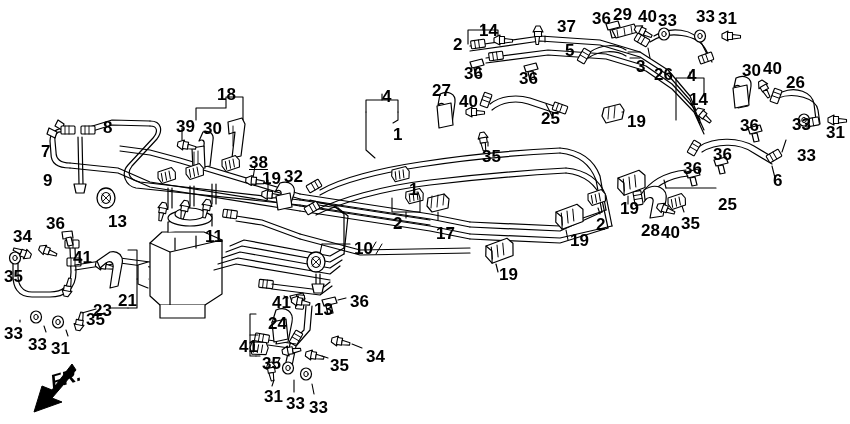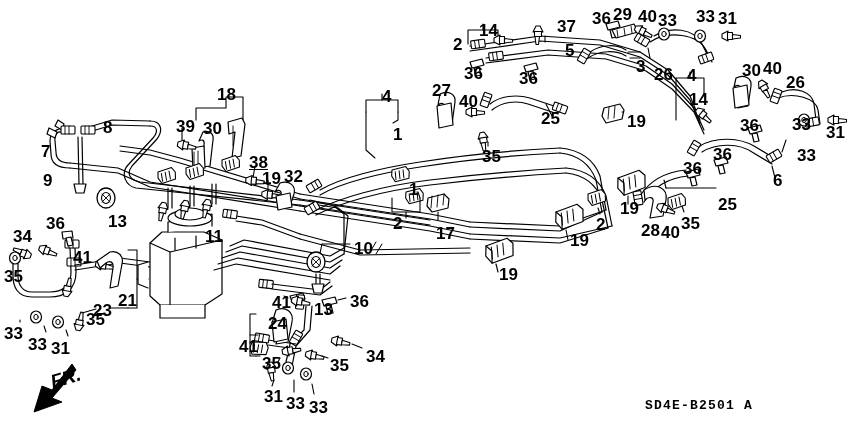--- a/index.html
+++ b/index.html
@@ -621,15 +621,14 @@
       <div class="lbl" style="left: 51px; top: 340px;">31</div>
       <div class="lbl" style="left: 239px; top: 338px;">41</div>
       <div class="lbl" style="left: 262px; top: 355px;">35</div>
       <div class="lbl" style="left: 330px; top: 357px;">35</div>
       <div class="lbl" style="left: 366px; top: 348px;">34</div>
       <div class="lbl" style="left: 264px; top: 388px;">31</div>
       <div class="lbl" style="left: 286px; top: 395px;">33</div>
       <div class="lbl" style="left: 309px; top: 399px;">33</div>
     </div>
 
-  <div id="diagram-code">SD4E-B2501 A</div>
 
 </div>
 
 </body></html>

